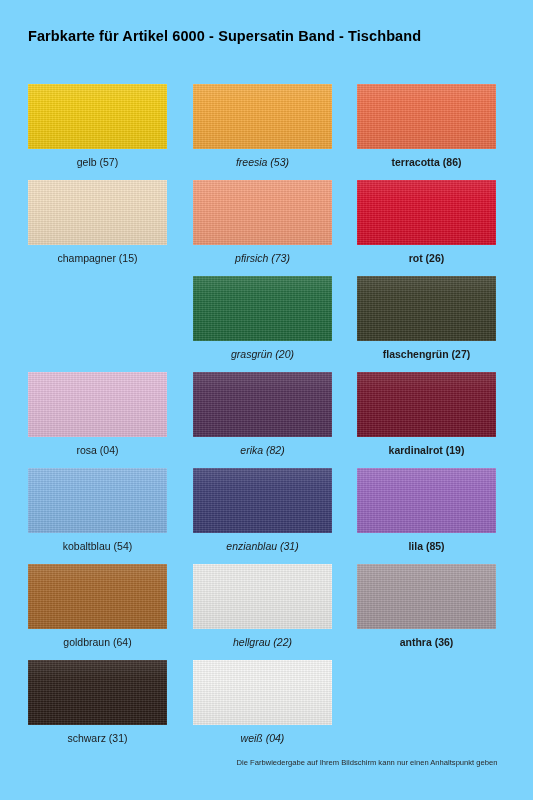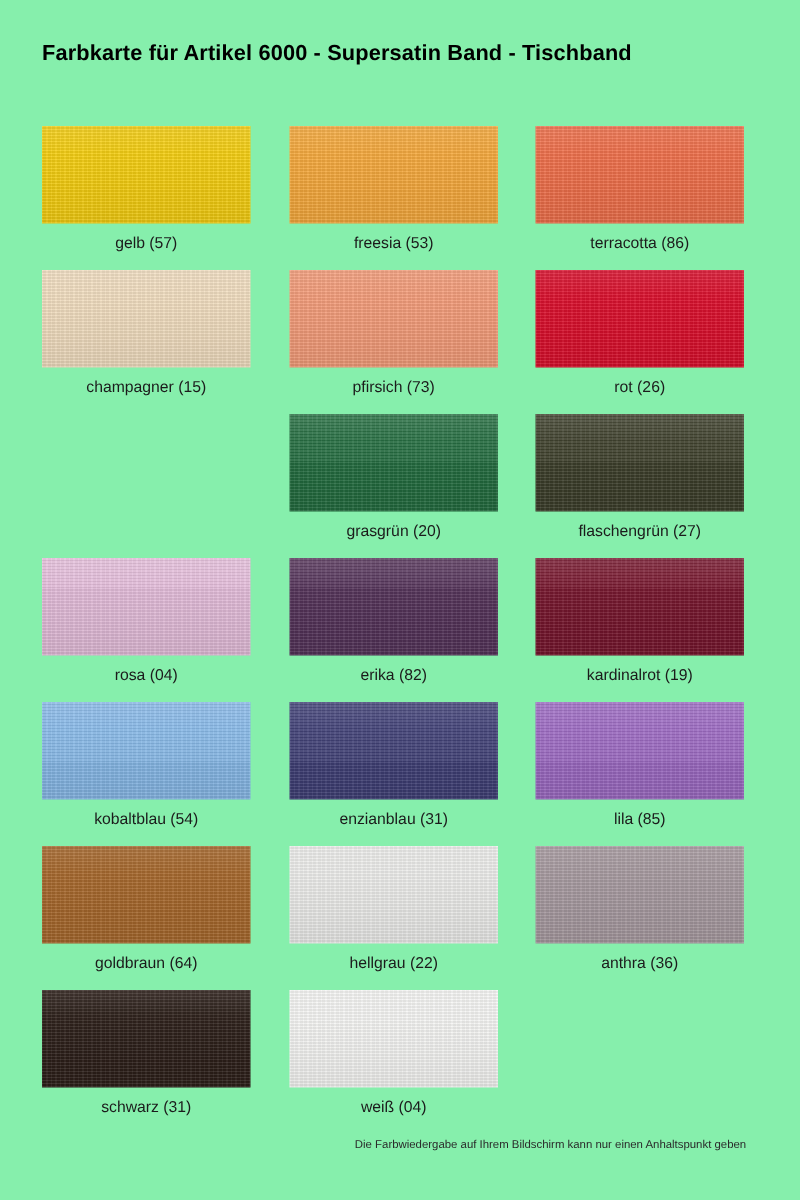--- a/index.html
+++ b/index.html
@@ -12,21 +12,21 @@
     height: 800px;
     overflow: hidden;
     font-family: "Liberation Sans", sans-serif;
     color: #1a1a1a;
     position: relative;
   }
   #page {
     position: relative;
     width: 533px;
     height: 800px;
-    background: #86efac;
+    background: #7dd3fc;
   }
   #title {
     position: absolute;
     left: 28px;
     top: 28px;
     font-size: 14.5px;
     font-weight: bold;
     letter-spacing: 0.1px;
     color: #000000;
     white-space: nowrap;
@@ -40,22 +40,22 @@
   .row {
     position: relative;
     height: 96px;
   }
   .cell {
     position: absolute;
     top: 0;
     width: 139px;
   }
   .cell.c0 { left: 28px; }
-  .cell.c1 { left: 193px; }
-  .cell.c2 { left: 357px; }
+  .cell.c1 { left: 193px; font-style: italic; }
+  .cell.c2 { left: 357px; font-weight: bold; }
 
   .swatch {
     width: 139px;
     height: 65px;
     position: relative;
     overflow: hidden;
   }
   
   .swatch::after {
     content: "";

